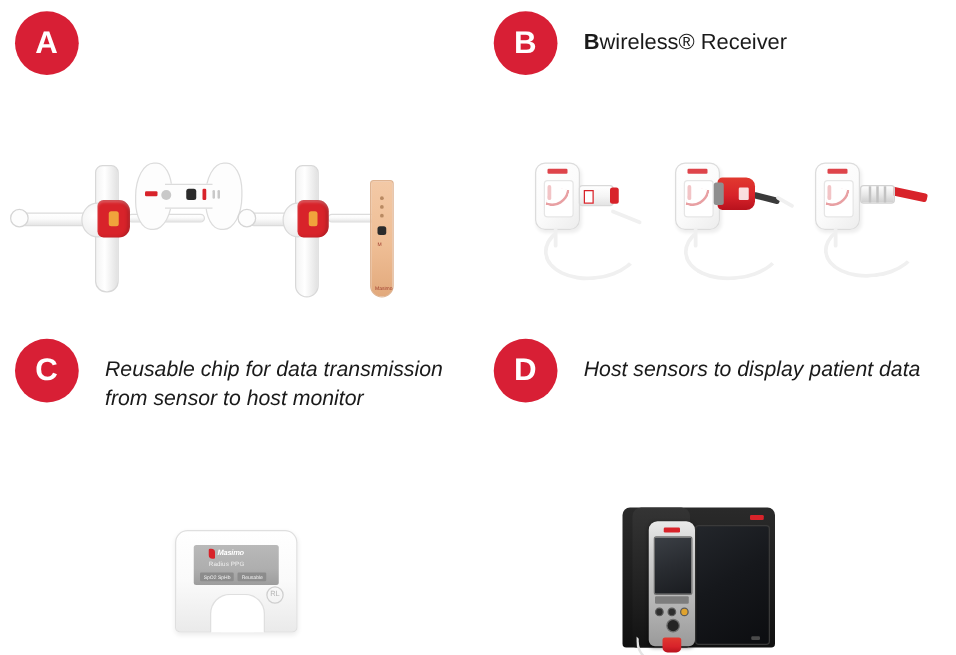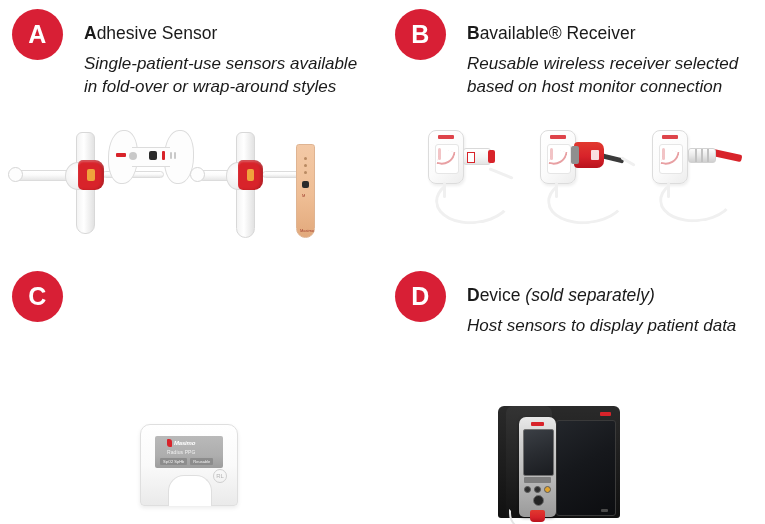--- a/index.html
+++ b/index.html
@@ -493,24 +493,20 @@
     border-right-color: transparent;
     border-radius: 0 0 0 18px;
     z-index: 2;
   }
 </style>
 </head>
 <body>
 
 <div class="panel" id="panel-a">
   <div class="badge">A</div>
-  <div class="txt">
-    <p class="heading"><span class="lead">A</span><span>dhesive Sensor</span></p>
-    <p class="body-txt">Single-patient-use sensors available in fold-over or wrap-around styles</p>
-  </div>
 
   <div class="art" id="sensor-foldover">
     <div class="strap-v" style="left:68px; top:0; width:17px; height:36px;"></div>
     <div class="strap-v" style="left:68px; top:42px; width:17px; height:58px; border-radius:6px 6px 9px 9px;"></div>
     <div class="cable-h" style="left:6px; top:38px; width:70px;"></div>
     <div class="cable-tip" style="left:0px; top:35px;"></div>
     <div class="cable-h" style="left:94px; top:39px; width:60px; height:5px;"></div>
     <div class="clip-white-nose" style="left:57px; top:30px; width:24px; height:26px;"></div>
     <div class="clip-red" style="left:70px; top:28px; width:26px; height:30px;"></div>
   </div>
@@ -542,22 +538,21 @@
       <div class="tape-optic" style="left:5px; top:36px;"></div>
       <div class="tape-logo" style="left:5px; top:48px;">M</div>
       <div class="tape-logo" style="left:3px; bottom:4px;">Masimo</div>
     </div>
   </div>
 </div>
 
 <div class="panel" id="panel-b">
   <div class="badge">B</div>
   <div class="txt">
-    <p class="heading"><span class="lead">B</span><span>available® Receiver</span></p>
-    <p class="body-txt">Reusable wireless receiver selected based on host monitor connection</p>
+    <p class="heading"><span class="lead">B</span><span>wireless® Receiver</span></p>
   </div>
 </div>
 
 <div class="receiver-group" id="recv-1">
   <div class="recv-body">
     <div class="recv-logo"></div>
     <div class="recv-window"></div>
     <div class="recv-swoosh2"></div>
     <div class="recv-swoosh"></div>
   </div>
@@ -600,20 +595,21 @@
   <div class="conn-cyl" style="left:36px; top:18px;">
     <div class="conn-cyl-ring" style="left:6px;"></div>
     <div class="conn-cyl-ring" style="left:12px;"></div>
     <div class="conn-cyl-ring" style="left:18px;"></div>
   </div>
 </div>
 
 <div class="panel" id="panel-c">
   <div class="badge">C</div>
   <div class="txt">
+    <p class="body-txt">Reusable chip for data transmission from sensor to host monitor</p>
   </div>
 </div>
 
 <div class="art" id="chip-art">
   <div class="chip-shell">
     <div class="chip-label">
       <div class="chip-logo-row">
         <span class="chip-logo-mark"></span>
         <span class="chip-logo-text">Masimo</span>
       </div>
@@ -624,21 +620,20 @@
       </div>
     </div>
     <div class="chip-badge">RL</div>
     <div class="chip-notch"></div>
   </div>
 </div>
 
 <div class="panel" id="panel-d">
   <div class="badge">D</div>
   <div class="txt">
-    <p class="heading"><span class="lead">D</span><span>evice </span><span class="paren">(sold separately)</span></p>
     <p class="body-txt">Host sensors to display patient data</p>
   </div>
 </div>
 
 <div class="art" id="device-art">
   <div class="dock-shell">
     <div class="dock-screen">
       <div class="dock-screen-logo"></div>
       <div class="dock-screen-mark"></div>
     </div>

